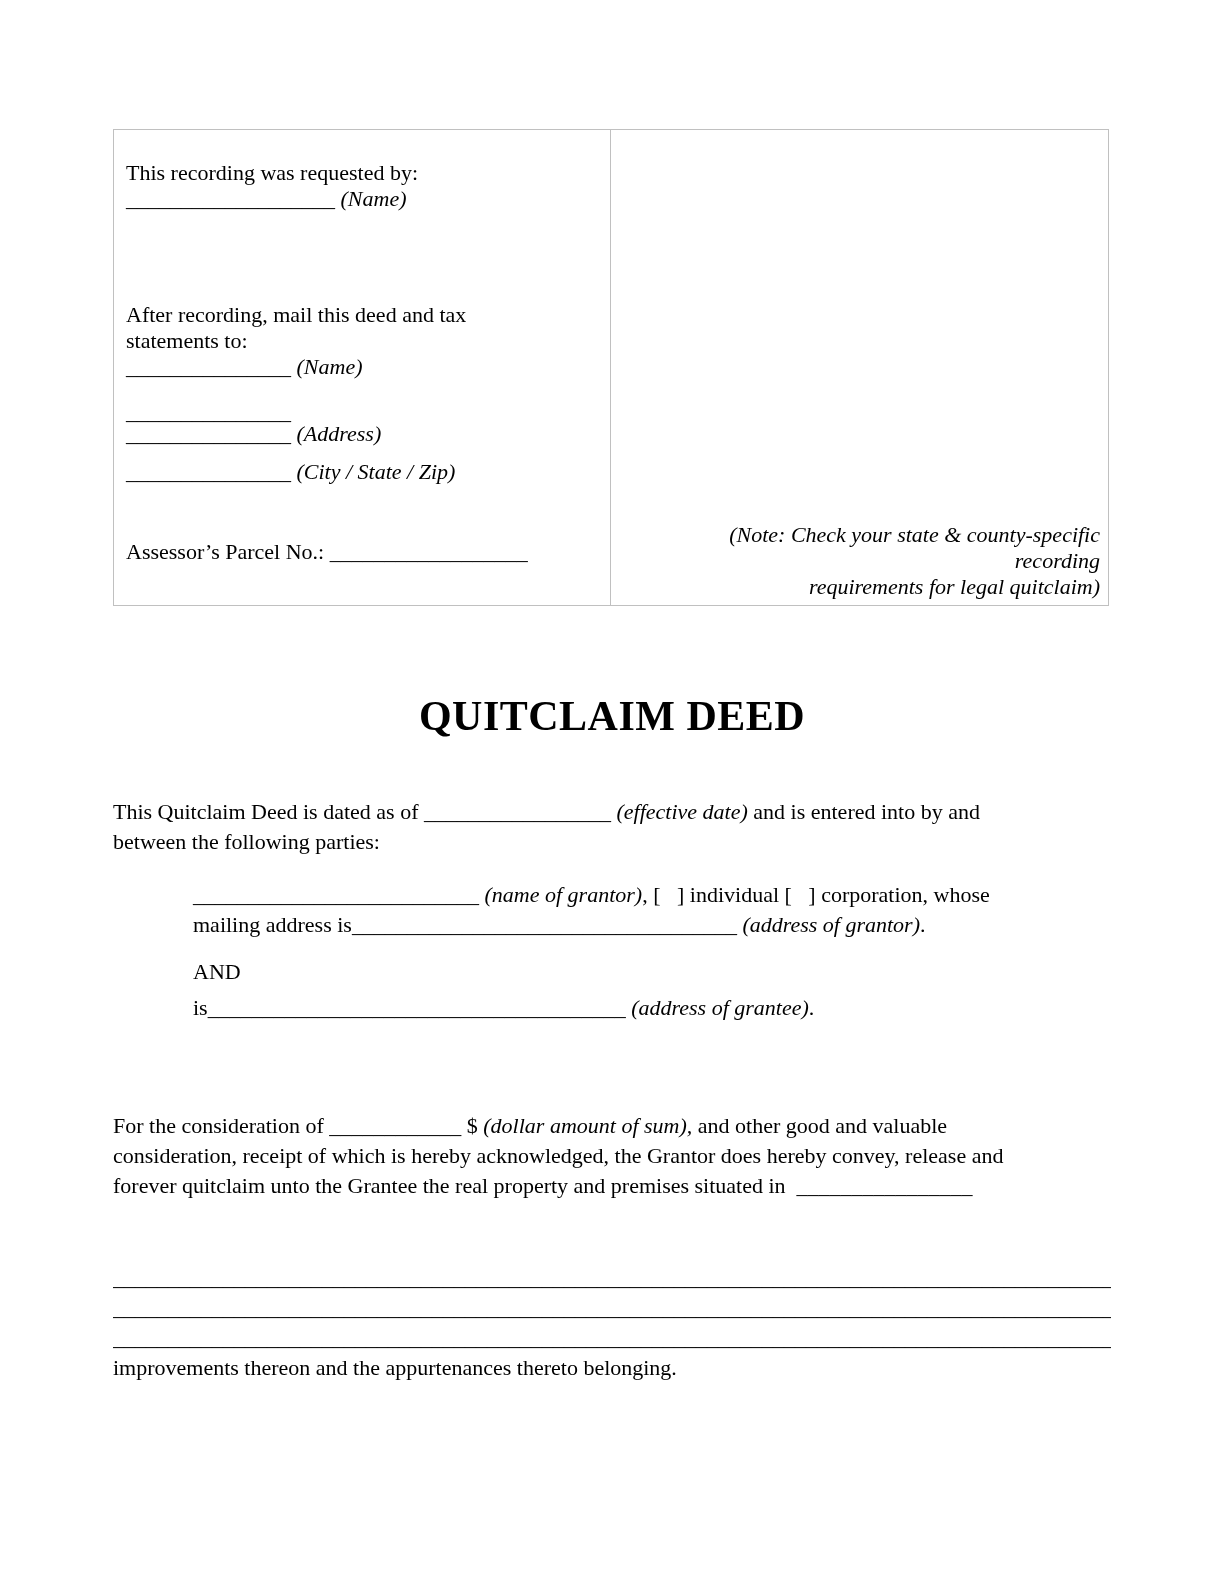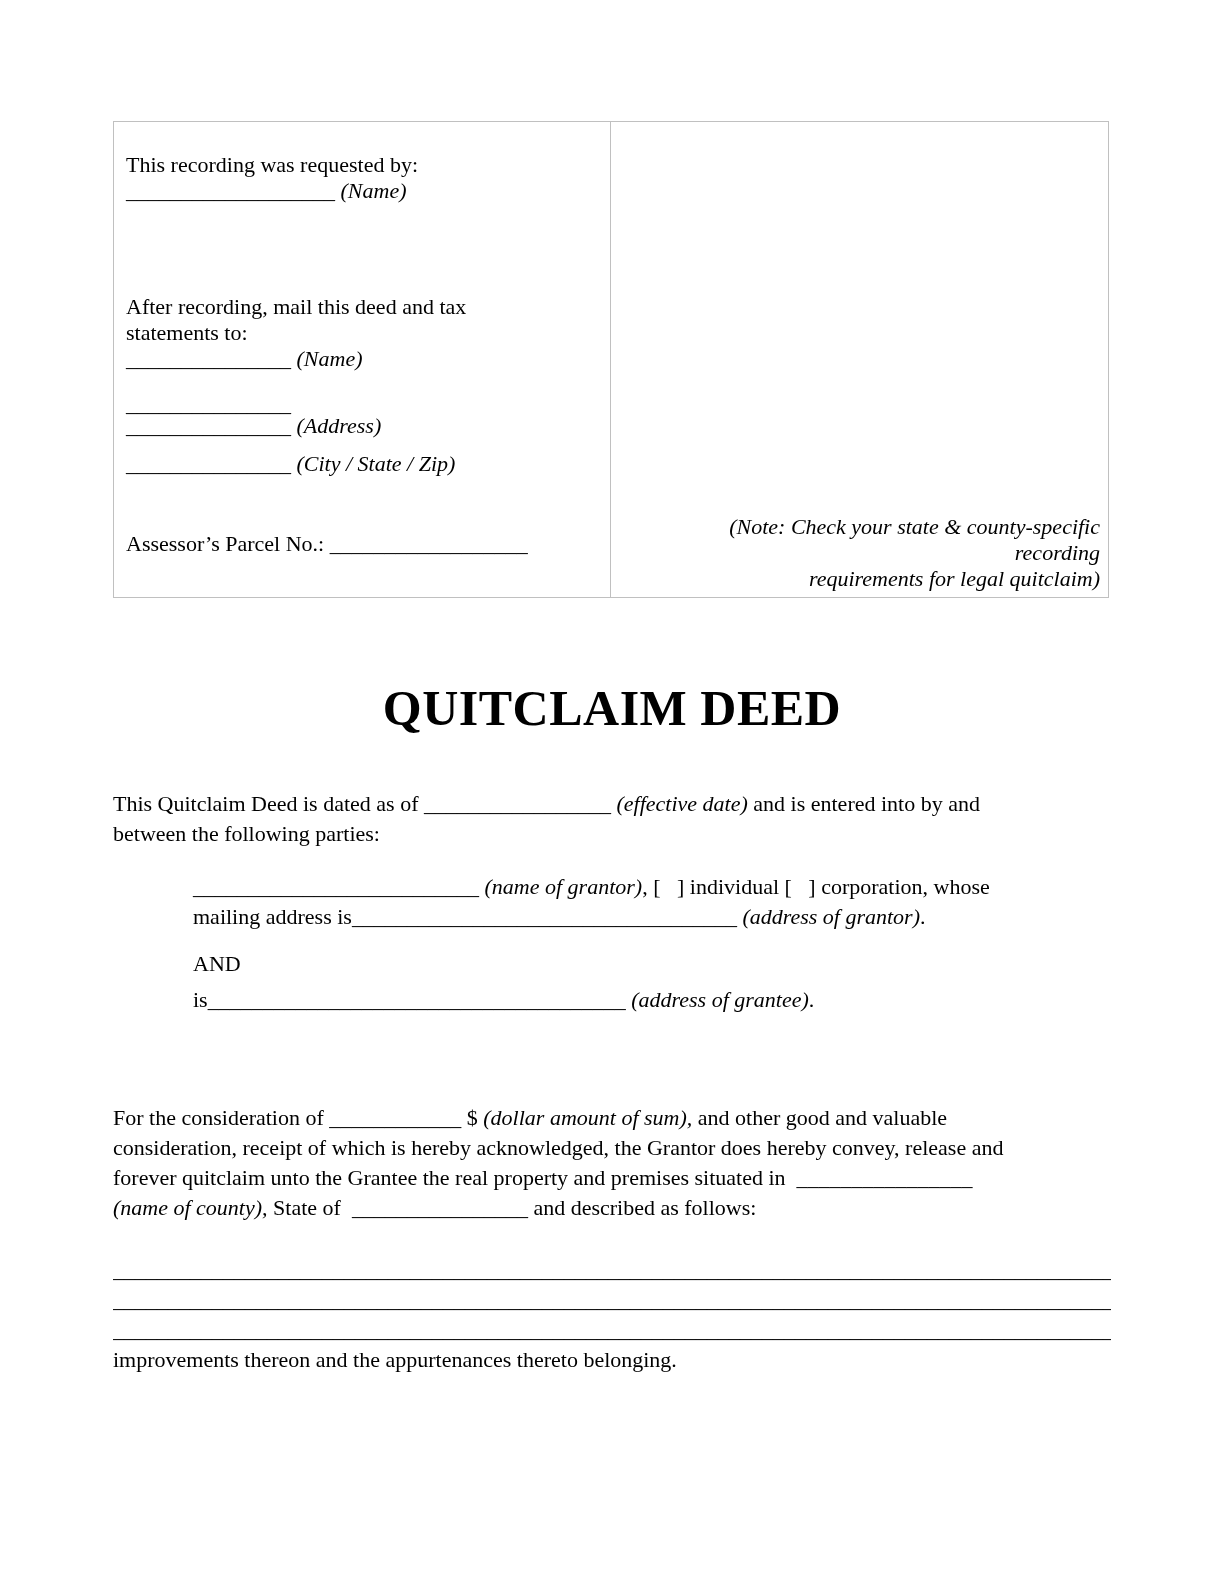--- a/index.html
+++ b/index.html
@@ -1,21 +1,21 @@
 <!DOCTYPE html>
 <html><head>
 <meta charset="utf-8">
 <style>
   * { margin: 0; padding: 0; box-sizing: border-box; }
   html, body { background: #ffffff; }
   .page {
     position: relative;
     width: 1224px;
     height: 1432px;
-    margin: 8px auto;
+    margin: 16px auto;
     background: #ffffff;
     color: #000000;
     font-family: "Liberation Serif", "DejaVu Serif", serif;
     font-size: 22px;
     overflow: hidden;
     text-decoration: underline;
   }
   .line { line-height: 26px; white-space: pre-wrap; }
   .it { font-style: italic; text-align: right; }
 
@@ -40,21 +40,21 @@
   .mt-addr   { margin-top: 22px; line-height: 19px; }
   .mt-city   { margin-top: 12px; }
   .mt-parcel { margin-top: 54px; }
 
   
   .title {
     position: absolute;
     top: 672px; left: 0;
     width: 100%;
     text-align: center;
-    font-size: 50px;
+    font-size: 42px;
     line-height: 56px;
     font-weight: bold;
     letter-spacing: 0.5px;
   }
 
   
   .sec { position: absolute; }
   .sec .line { line-height: 30px; }
   .sec-intro         { top: 781px;  left: 113px; width: 1000px; }
   .sec-grantor       { top: 864px;  left: 193px; width: 920px; }
@@ -126,21 +126,20 @@
   </div>
 
   <div class="sec sec-grantee">
     <div class="line"><span>is</span><span>______________________________________ </span><span class="it">(address of grantee)</span><span>.</span></div>
   </div>
 
   <div class="sec sec-consideration">
     <div class="line"><span>For the consideration of </span><span>____________ </span><span>$ </span><span class="it">(dollar amount of sum),</span><span> and other good and valuable</span></div>
     <div class="line"><span>consideration, receipt of which is hereby acknowledged, the Grantor does hereby convey, release and</span></div>
     <div class="line"><span>forever quitclaim unto the Grantee the real property and premises situated in  </span><span>________________</span></div>
-    <div class="line"><span class="it">(name of county),</span><span> State of  </span><span>________________</span><span> and described as follows:</span></div>
   </div>
 
   <div class="sec sec-description">
     <div class="line rule">________________________________________________________________________________________________</div>
     <div class="line rule">________________________________________________________________________________________________</div>
     <div class="line rule">________________________________________________________________________________________________</div>
     <div class="line">improvements thereon and the appurtenances thereto belonging.</div>
   </div>
 
   <div class="footer-logo">

